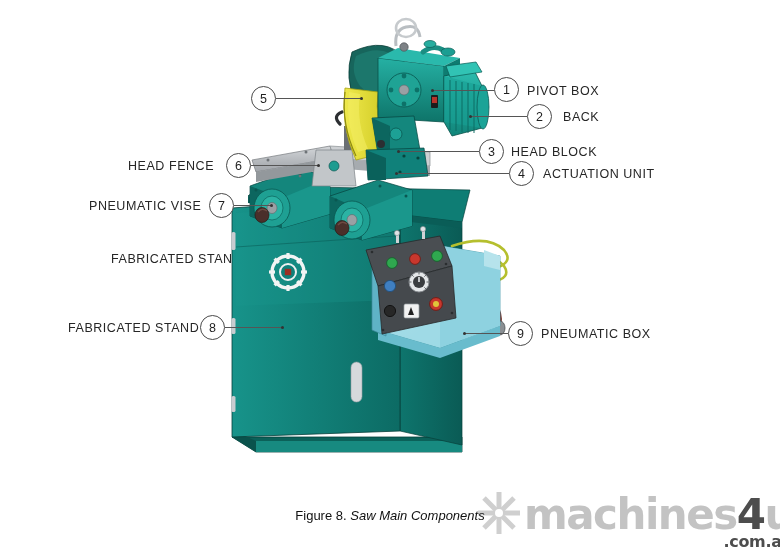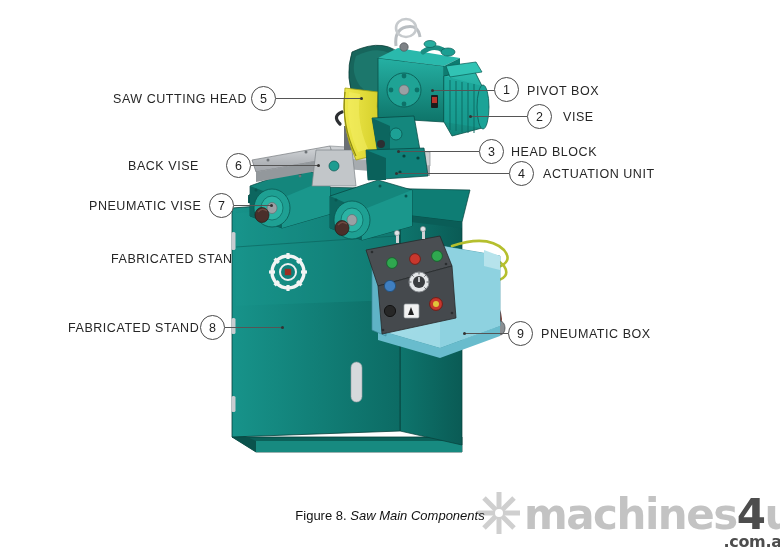--- a/index.html
+++ b/index.html
@@ -384,25 +384,24 @@
   <div class="bubble" style="left:527px;top:104px;">2</div>
   <div class="bubble" style="left:479px;top:139px;">3</div>
   <div class="bubble" style="left:509px;top:161px;">4</div>
   <div class="bubble" style="left:251px;top:86px;">5</div>
   <div class="bubble" style="left:226px;top:153px;">6</div>
   <div class="bubble" style="left:209px;top:193px;">7</div>
   <div class="bubble" style="left:200px;top:315px;">8</div>
   <div class="bubble" style="left:508px;top:321px;">9</div>
 
   <div class="callout-text right" style="left:527px;top:84px;">PIVOT BOX</div>
-  <div class="callout-text right" style="left:563px;top:110px;">VISE</div>
+  <div class="callout-text right" style="left:563px;top:110px;">BACK</div>
   <div class="callout-text right" style="left:511px;top:145px;">HEAD BLOCK</div>
   <div class="callout-text right" style="left:543px;top:167px;">ACTUATION UNIT</div>
-  <div class="callout-text left" style="left:113px;top:92px;">SAW CUTTING HEAD</div>
-  <div class="callout-text left" style="left:128px;top:159px;">BACK VISE</div>
+  <div class="callout-text left" style="left:128px;top:159px;">HEAD FENCE</div>
   <div class="callout-text left" style="left:89px;top:199px;">PNEUMATIC VISE</div>
   <div class="callout-text left" style="left:68px;top:321px;">FABRICATED STAND</div>
   <div class="callout-text right" style="left:541px;top:327px;">PNEUMATIC BOX</div>
 
   <div class="callout-text left" style="left:111px;top:252px;">FABRICATED STAND</div>
 
   <div id="watermark">
     <div class="wm-star">
       <svg viewBox="0 0 46 46" width="46" height="46">
         <g stroke="#cfcfcf" stroke-width="5" stroke-linecap="butt">

